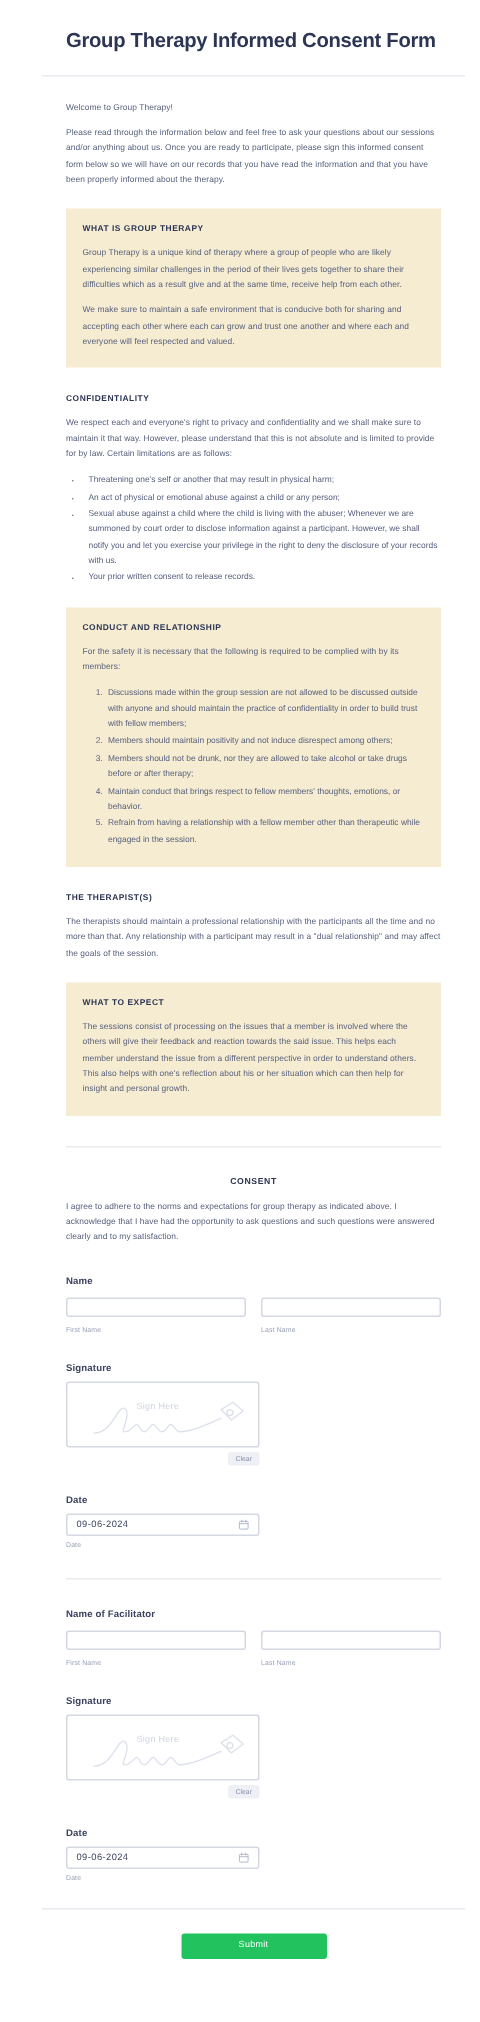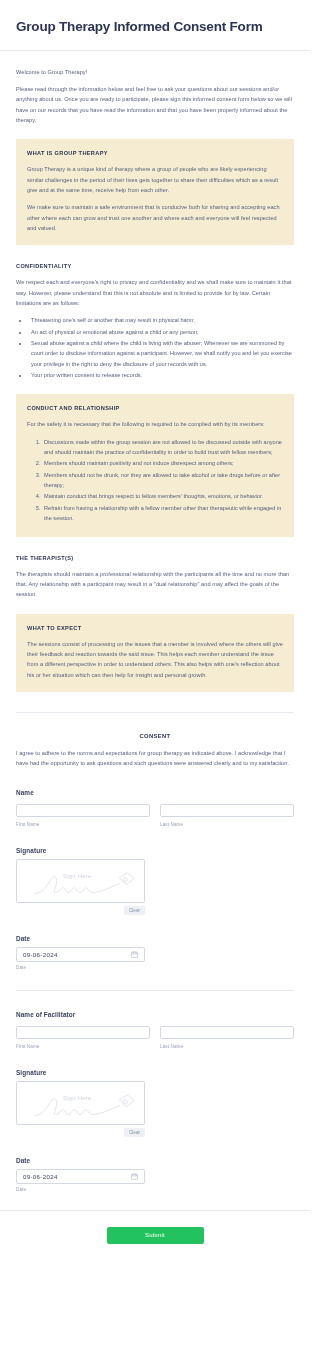--- a/index.html
+++ b/index.html
@@ -4,21 +4,21 @@
 <style>
   * { box-sizing: border-box; }
   html, body { margin:0; padding:0; }
   body {
     width:310px;
     background:#ffffff;
     font-family:"Liberation Sans", sans-serif;
     color:#3d4561;
     -webkit-font-smoothing:antialiased;
   }
-  .page { width:310px; background:#fff; }
+  .page { width:310px; background:#fff;padding-left:28px; }
 
   .header { padding:18px 16px 14px 16px; border-bottom:1px solid #e9eaef; }
   .form-title {
     font-size:13.5px; font-weight:bold; color:#2c3553;
     letter-spacing:-0.2px; line-height:1.3; margin:0;
   }
 
   .body-wrap { padding:0 16px; }
 
   .intro { padding-top:16px; }

